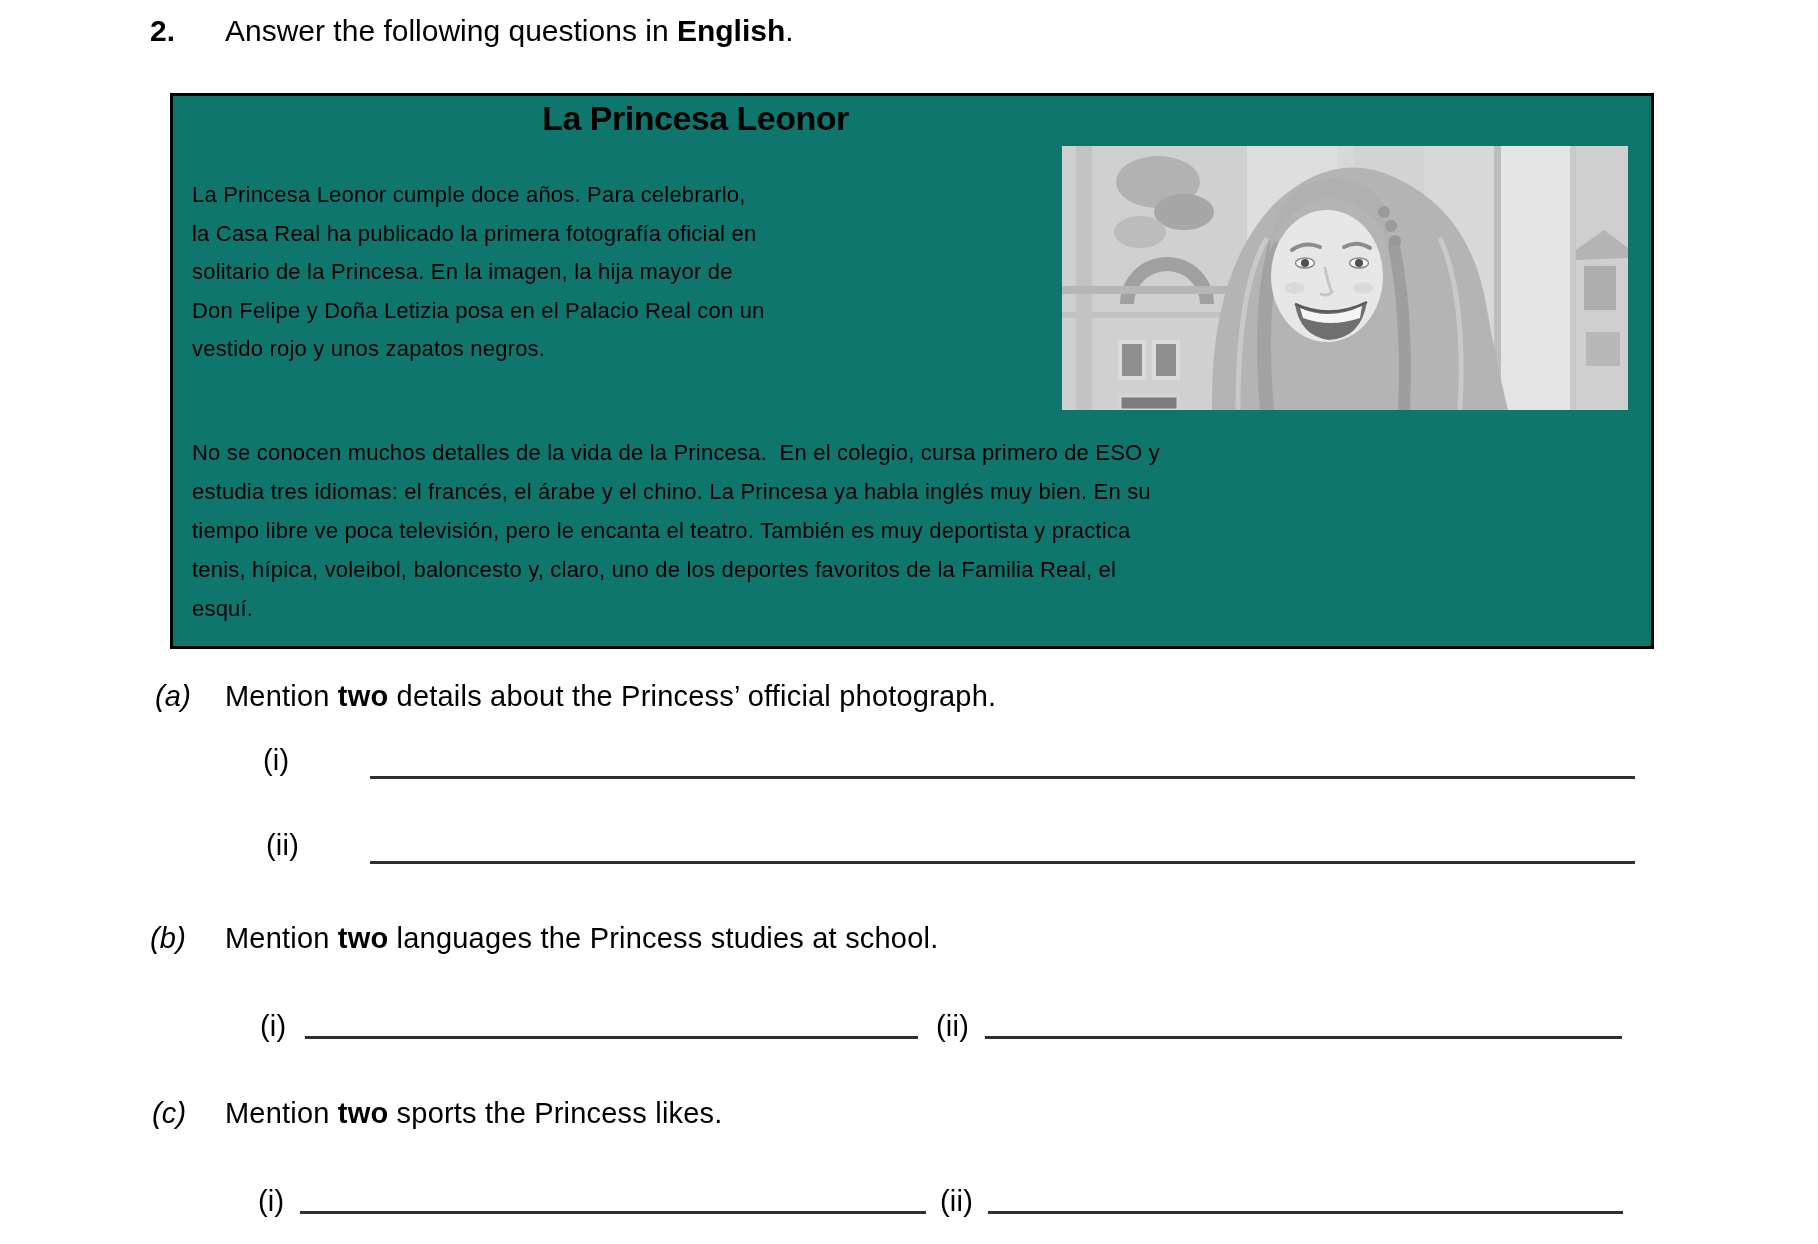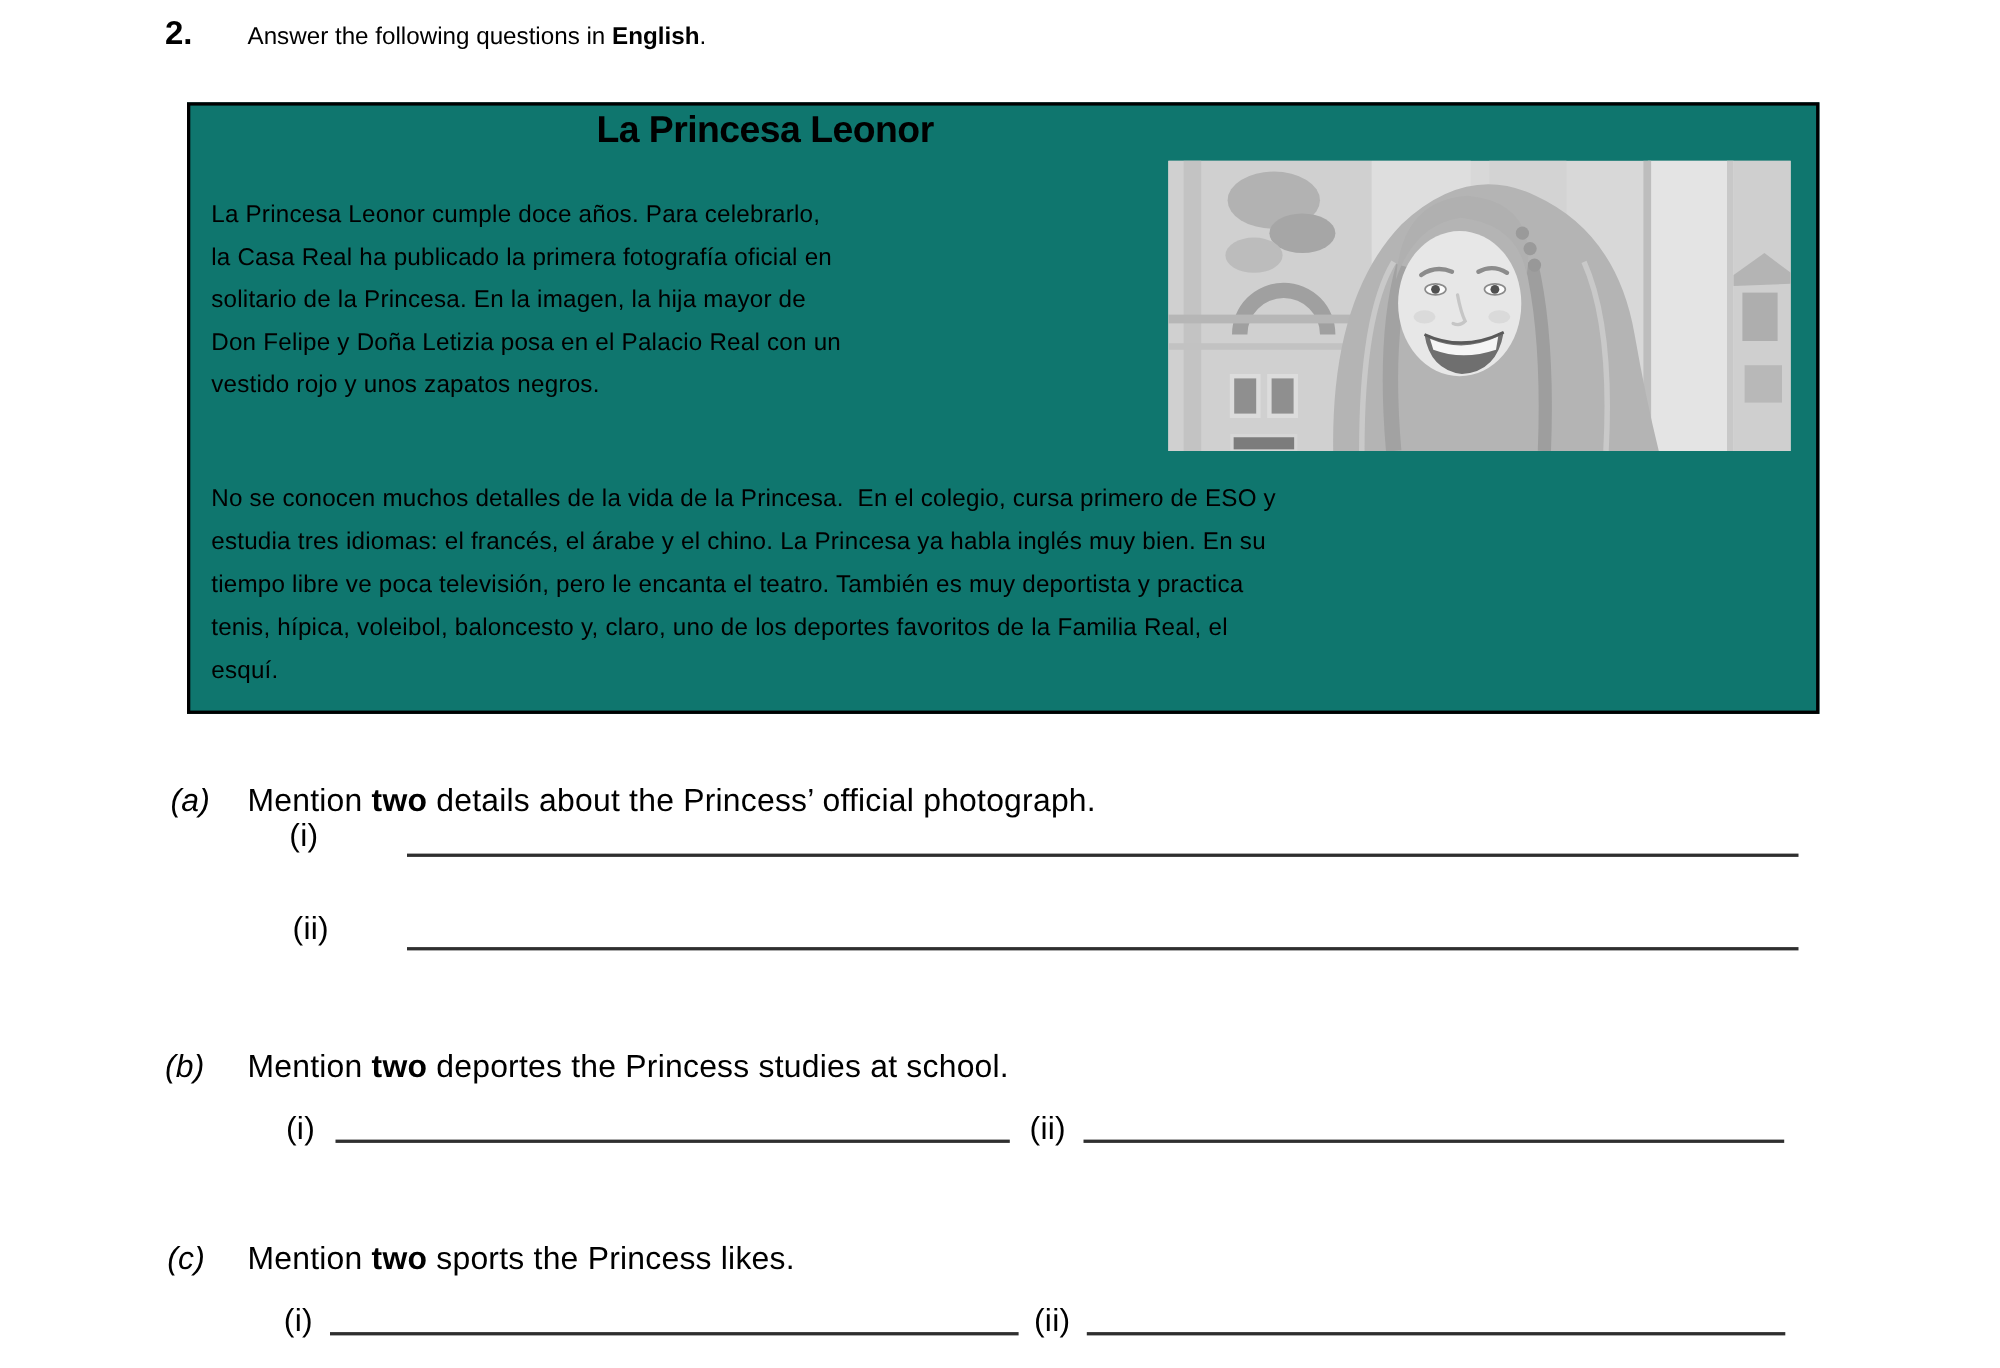--- a/index.html
+++ b/index.html
@@ -10,21 +10,21 @@
     font-family:"Liberation Sans",sans-serif;
     color:#000000;
     overflow:hidden;
   }
   .txt{font-size:22px;letter-spacing:.2px;line-height:38px;}
   b{font-weight:bold;}
 
   
   .q-header{position:absolute;left:150px;top:14px;white-space:nowrap;}
   .q-header .qnum{display:inline-block;width:75px;font-weight:bold;font-size:30px;}
-  .q-header .qtext{font-size:22px;margin-top:34px;}
+  .q-header .qtext{font-size:30px;margin-top:34px;}
 
   
   .passage-box{
     position:absolute;left:170px;top:93px;
     width:1478px;height:550px;
     border:3px solid #000000;
     background:#0f766e;
   }
   .passage-title{
     position:absolute;left:0;top:3px;width:1045px;
@@ -33,21 +33,21 @@
   }
   .photo{
     position:absolute;left:889px;top:50px;
     width:566px;height:264px;display:block;
   }
   .para{position:absolute;white-space:pre-wrap;}
   .para1{left:19px;top:80px;width:860px;line-height:38.5px;}
   .para2{left:19px;top:337px;width:1445px;line-height:39px;}
 
   
-  .prompt{position:absolute;white-space:nowrap;font-size:29px;letter-spacing:.2px;margin-top:32px;}
+  .prompt{position:absolute;white-space:nowrap;font-size:29px;letter-spacing:.2px;}
   .prompt .qlabel{display:inline-block;font-style:italic;}
   .prompt-a .qlabel{width:70px;}
   .prompt-b .qlabel{width:75px;}
   .prompt-c .qlabel{width:73px;}
 
   
   .rlabel{position:absolute;font-size:29px;letter-spacing:.2px;white-space:nowrap;}
   .ansline{position:absolute;height:0;border-bottom:3px solid #2f2f2f;}
 </style>
 </head>
@@ -135,21 +135,21 @@
 
   <div class="prompt prompt-a" style="left:155px;top:680px;">
     <span class="qlabel">(a)</span><span><span>Mention </span><b>two</b><span> details about the Princess’ official photograph.</span></span>
   </div>
   <span class="rlabel" style="left:263px;top:744px;">(i)</span>
   <div class="ansline" style="left:370px;top:776px;width:1265px;"></div>
   <span class="rlabel" style="left:266px;top:829px;">(ii)</span>
   <div class="ansline" style="left:370px;top:861px;width:1265px;"></div>
 
   <div class="prompt prompt-b" style="left:150px;top:922px;">
-    <span class="qlabel">(b)</span><span><span>Mention </span><b>two</b><span> deportes the Princess studies at school.</span></span>
+    <span class="qlabel">(b)</span><span><span>Mention </span><b>two</b><span> languages the Princess studies at school.</span></span>
   </div>
   <span class="rlabel" style="left:260px;top:1010px;">(i)</span>
   <div class="ansline" style="left:305px;top:1036px;width:613px;"></div>
   <span class="rlabel" style="left:936px;top:1010px;">(ii)</span>
   <div class="ansline" style="left:985px;top:1036px;width:637px;"></div>
 
   <div class="prompt prompt-c" style="left:152px;top:1097px;">
     <span class="qlabel">(c)</span><span><span>Mention </span><b>two</b><span> sports the Princess likes.</span></span>
   </div>
   <span class="rlabel" style="left:258px;top:1185px;">(i)</span>

